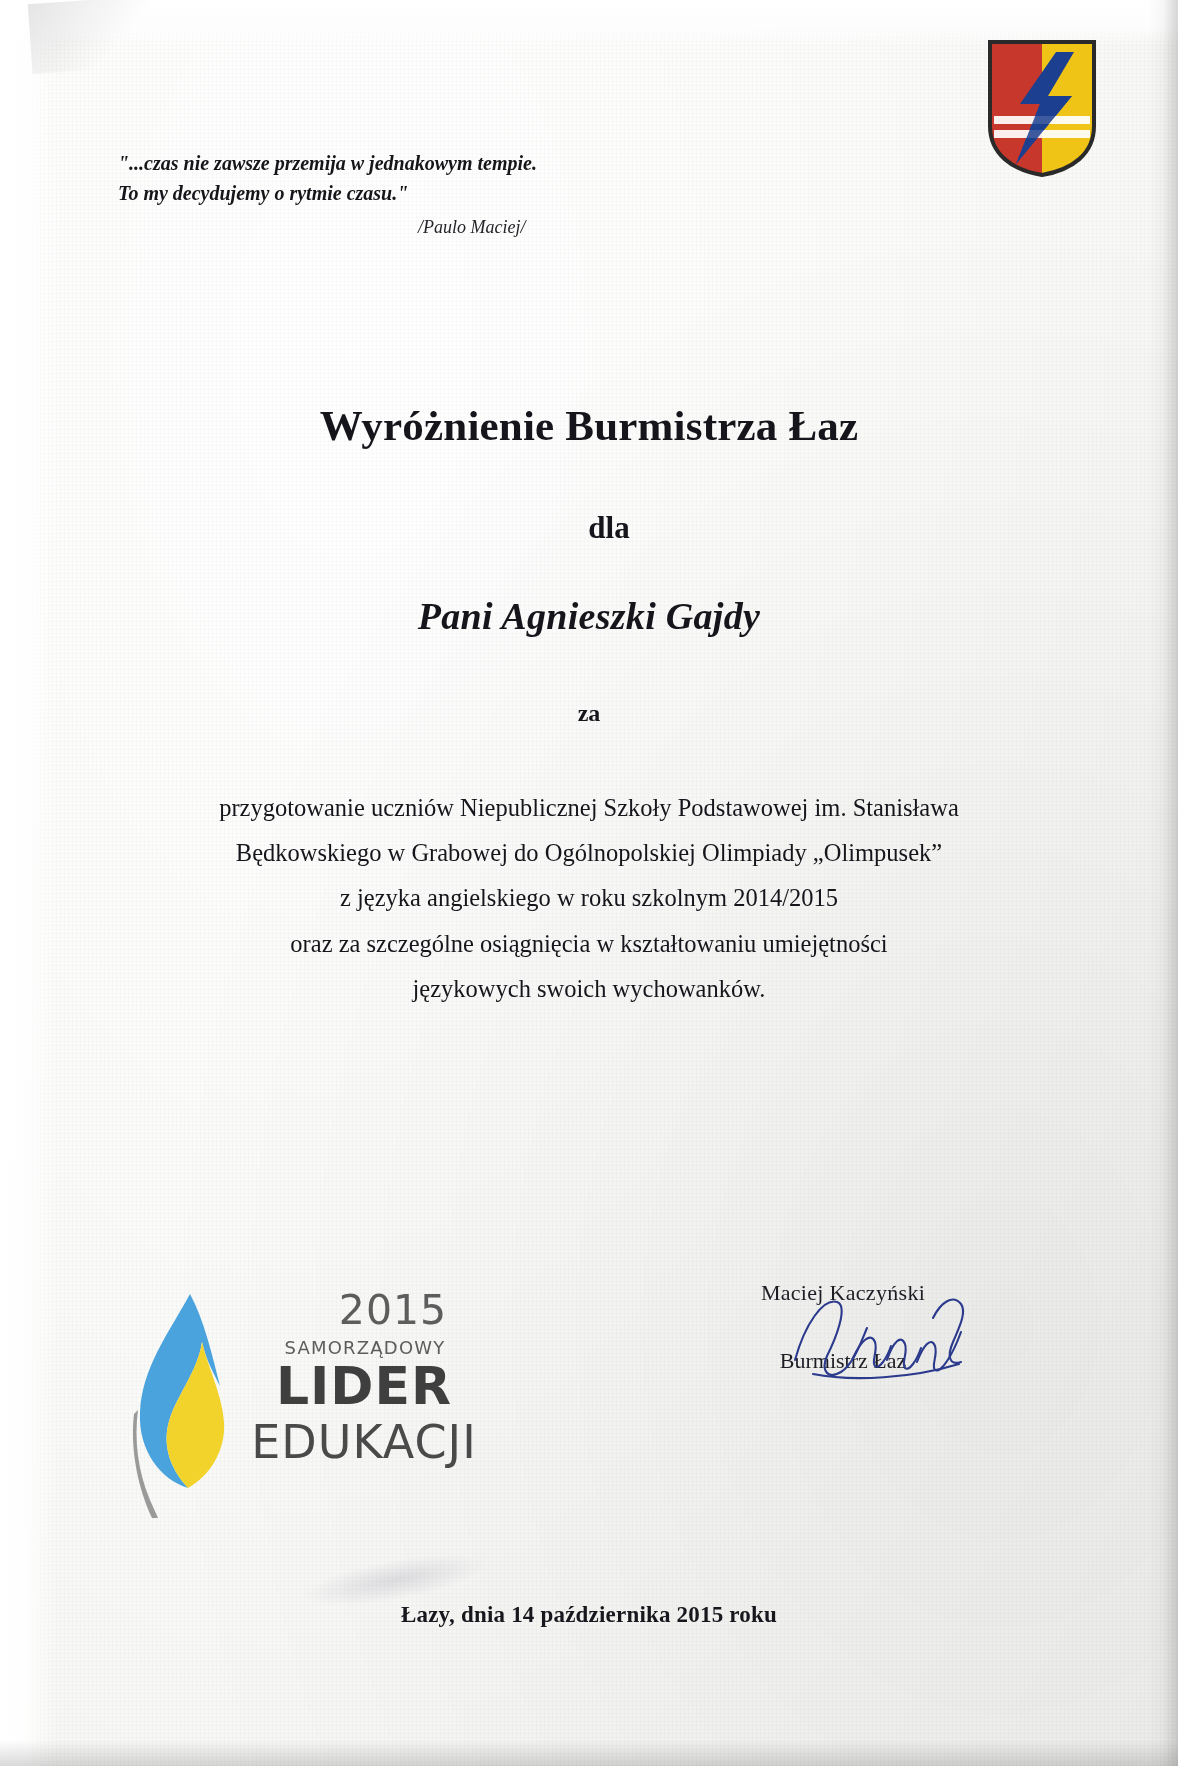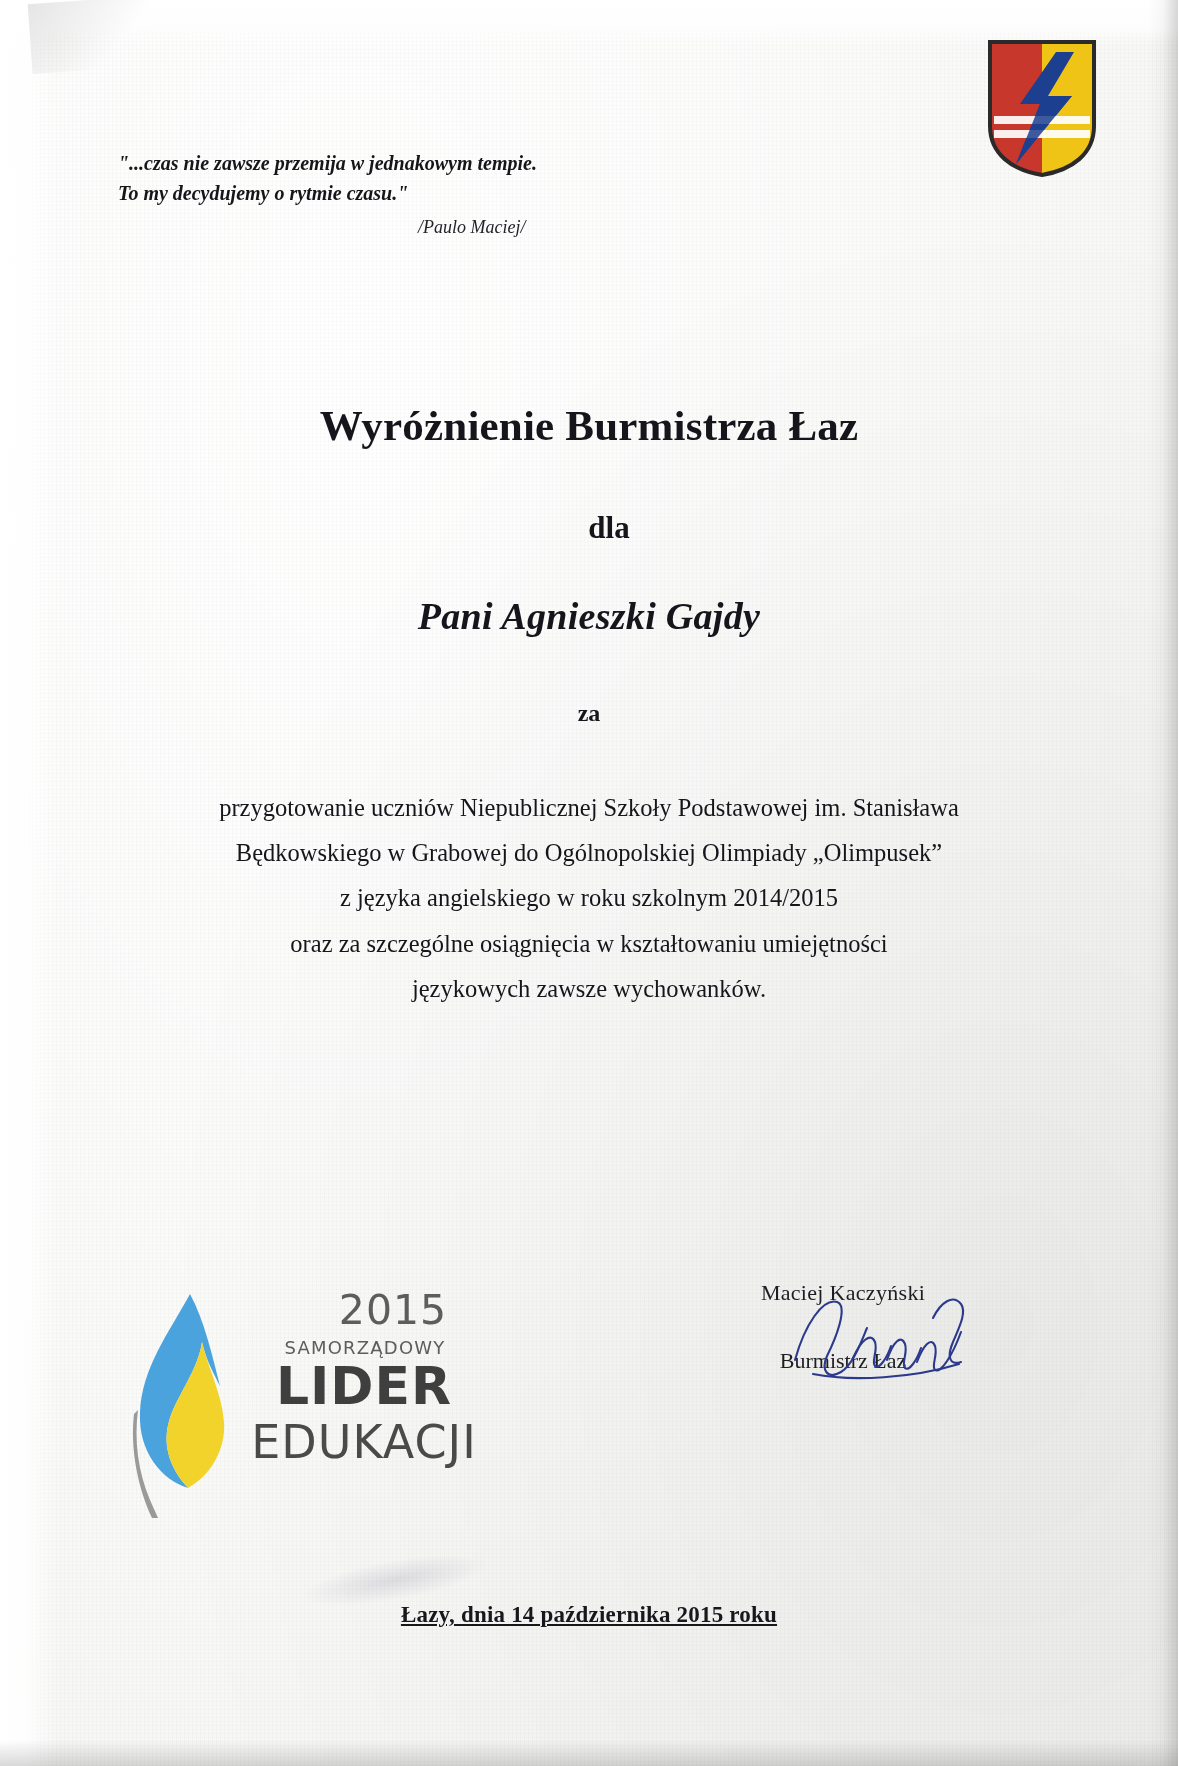--- a/index.html
+++ b/index.html
@@ -239,21 +239,20 @@
   .place-date {
     position: absolute;
     left: 0;
     top: 1602px;
     width: 1178px;
     text-align: center;
     font-size: 23px;
     font-weight: bold;
     color: #17171d;
     letter-spacing: 0.2px;
-    text-decoration: underline;
   }
 
   .smudge {
     position: absolute;
     left: 300px;
     top: 1560px;
     width: 190px;
     height: 40px;
     background: radial-gradient(ellipse at 50% 50%, rgba(120,120,140,0.20) 0%, rgba(255,255,255,0) 70%);
     transform: rotate(-10deg);
@@ -303,21 +302,21 @@
   <div class="body-block">
     <div class="title">Wyróżnienie Burmistrza Łaz</div>
     <div class="for-word">dla</div>
     <div class="recipient">Pani Agnieszki Gajdy</div>
     <div class="for-what">za</div>
     <div class="reason">
       <span class="reason-line">przygotowanie uczniów Niepublicznej Szkoły Podstawowej im. Stanisława</span>
       <span class="reason-line">Będkowskiego w Grabowej do Ogólnopolskiej Olimpiady „Olimpusek”</span>
       <span class="reason-line">z języka angielskiego w roku szkolnym 2014/2015</span>
       <span class="reason-line">oraz za szczególne osiągnięcia w  kształtowaniu umiejętności</span>
-      <span class="reason-line">językowych zawsze wychowanków.</span>
+      <span class="reason-line">językowych swoich wychowanków.</span>
     </div>
   </div>
 
   <div class="signature-area">
     <div class="sig-name">Maciej Kaczyński</div>
     <div class="sig-role">Burmistrz Łaz</div>
   </div>
   <div class="sig-scribble">
     <svg viewBox="0 0 220 110" width="220" height="110" xmlns="http://www.w3.org/2000/svg">
       <g fill="none" stroke="#2b3a8c" stroke-width="2.1" stroke-linecap="round">

